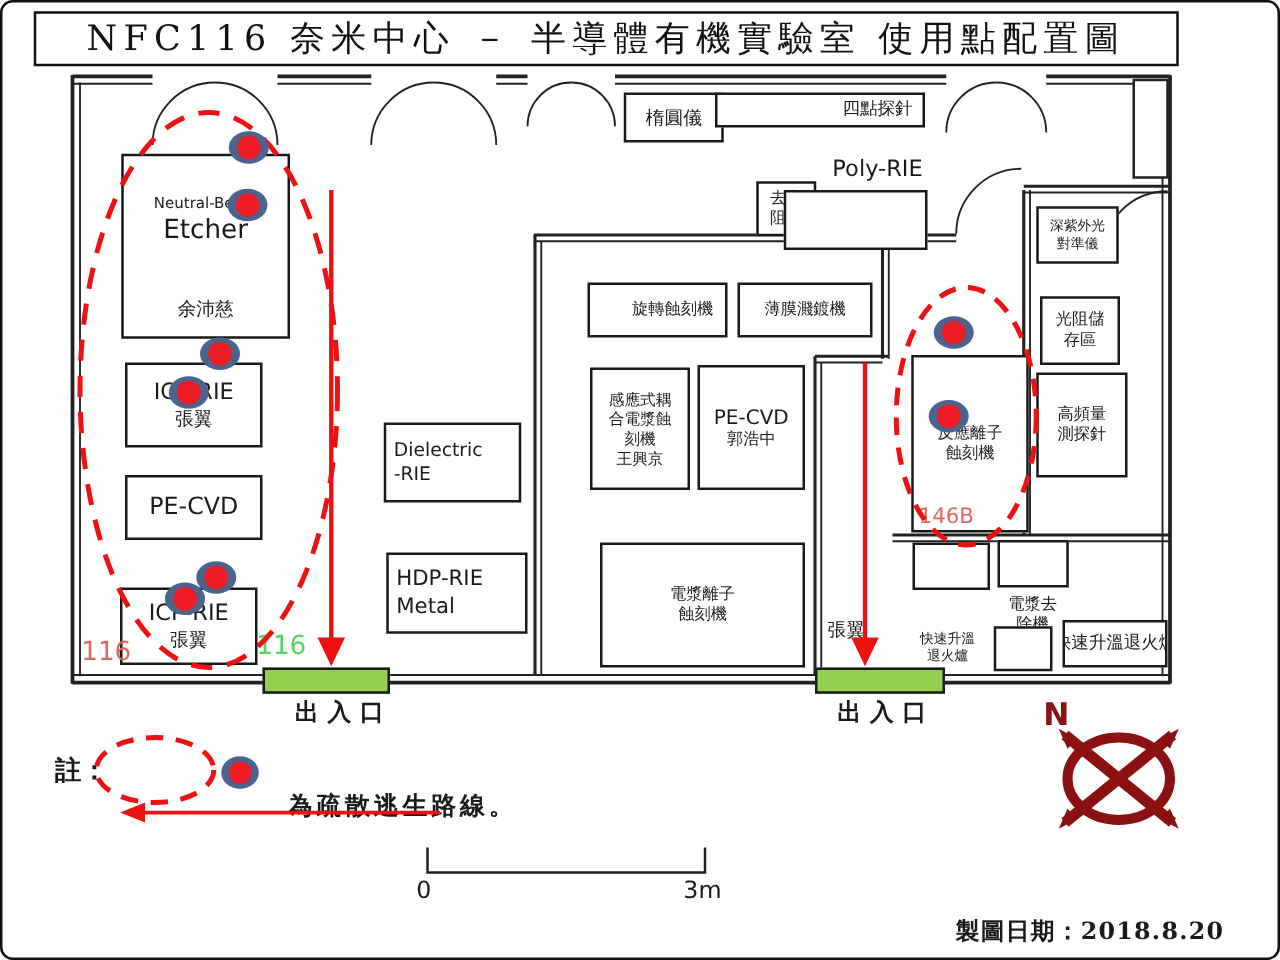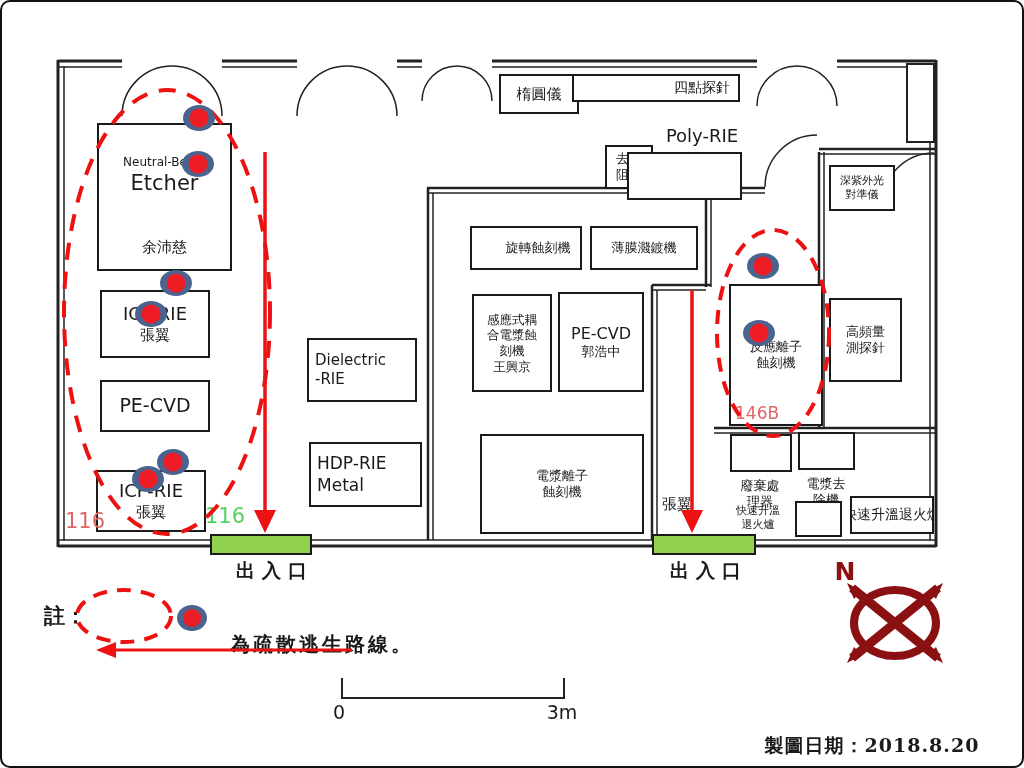--- a/index.html
+++ b/index.html
@@ -20,20 +20,21 @@
          font-size:28px;letter-spacing:5px;color:#111;}
   .exit{position:absolute;z-index:2;background:#92d050;border:2px solid #1a1a1a;box-sizing:border-box;}
   .redtxt{color:#e06666;}
   .greentxt{color:#55d161;}
 </style>
 </head>
 <body>
 
 <div id="canvas">
 
+  <div class="title serif">NFC116 奈米中心 － 半導體有機實驗室 使用點配置圖</div>
 
   <svg id="walls" width="1024" height="768">
     <g stroke="#222" fill="none">
 
       <line x1="56" y1="58" x2="56" y2="545" stroke-width="3"></line>
       <line x1="62" y1="64" x2="62" y2="539" stroke-width="1.5"></line>
 
       <line x1="934" y1="58" x2="934" y2="545" stroke-width="3"></line>
       <line x1="928" y1="64" x2="928" y2="539" stroke-width="1.5"></line>
 
@@ -172,31 +173,31 @@
     <div>反應離子</div>
     <div>蝕刻機</div>
     <div class="redtxt" style="position:absolute;left:4px;bottom:0px;font-size:17px;">146B</div>
   </div>
 
   <div class="box" style="left:827px;top:163px;width:66px;height:46px;font-size:11px;">
     <div>深紫外光</div>
     <div>對準儀</div>
   </div>
 
+  <div class="box" style="left:830px;top:235px;width:64px;height:55px;font-size:13px;">
+    <div>光阻儲</div>
+    <div>存區</div>
+  </div>
 
   <div class="box" style="left:827px;top:296px;width:73px;height:84px;font-size:13px;">
     <div>高頻量</div>
     <div>測探針</div>
   </div>
 
   <div class="box" style="left:728px;top:432px;width:62px;height:38px;"></div>
-  <div class="nb box" style="left:718px;top:472px;width:80px;height:40px;font-size:13px;">
-    <div>廢棄處</div>
-    <div>理器</div>
-  </div>
 
   <div class="box" style="left:796px;top:430px;width:57px;height:38px;"></div>
   <div class="nb box" style="left:788px;top:470px;width:72px;height:40px;font-size:13px;">
     <div>電漿去</div>
     <div>除機</div>
   </div>
 
   <div class="nb box" style="left:720px;top:498px;width:72px;height:36px;font-size:11px;">
     <div>快速升溫</div>
     <div>退火爐</div>

